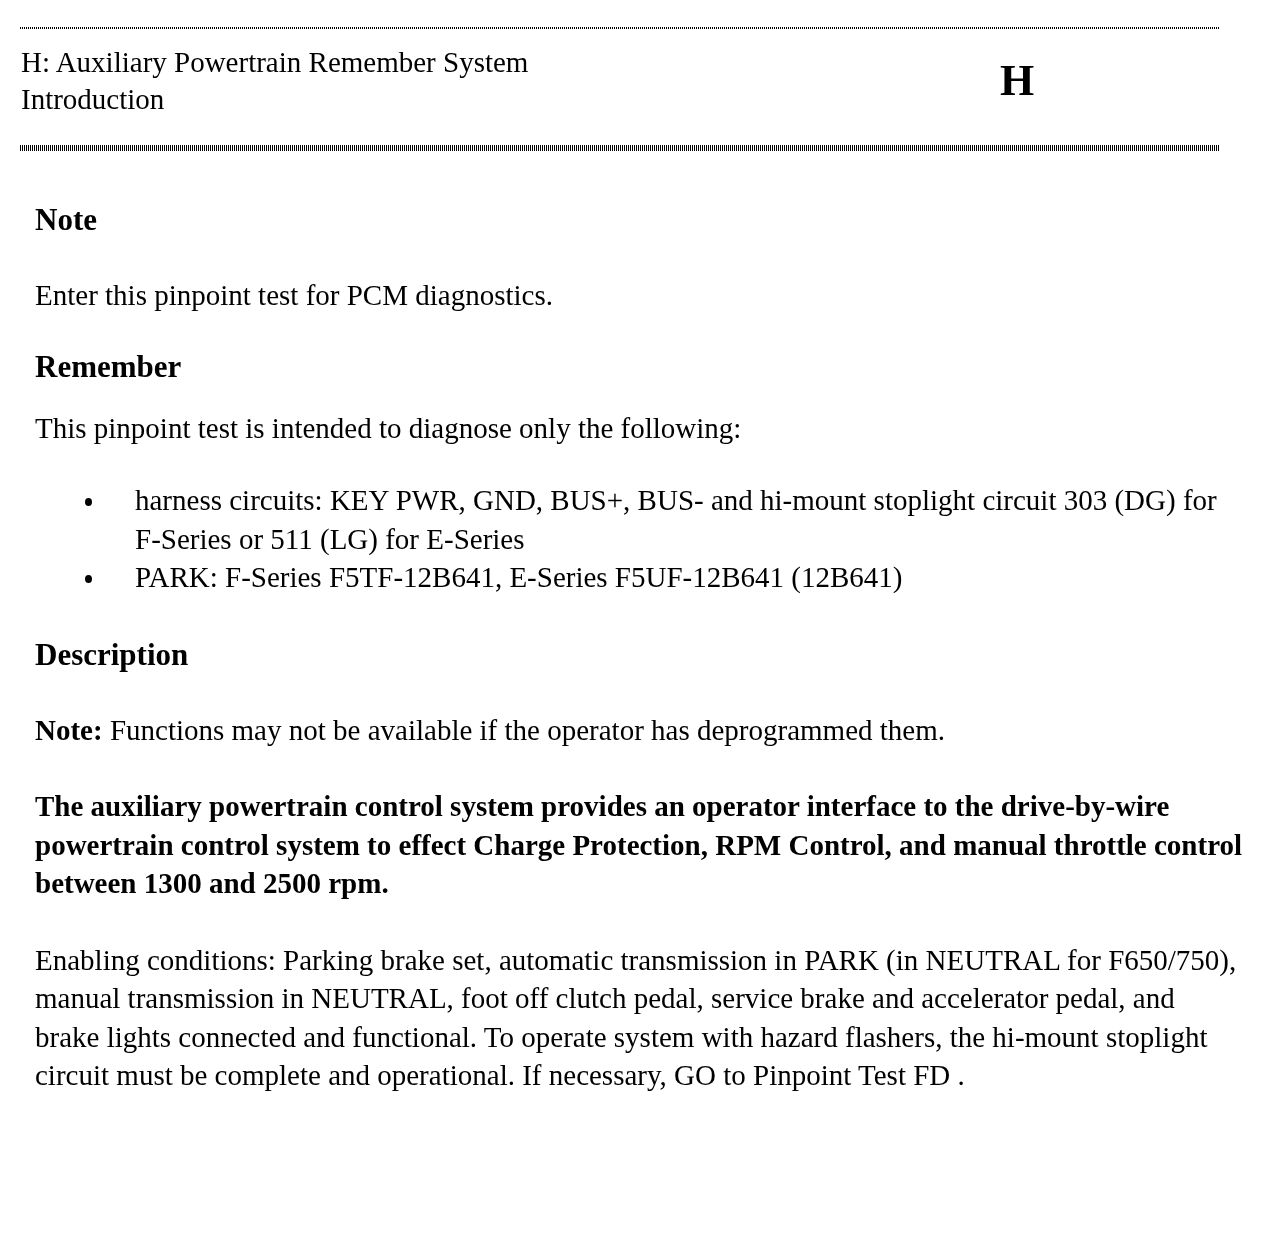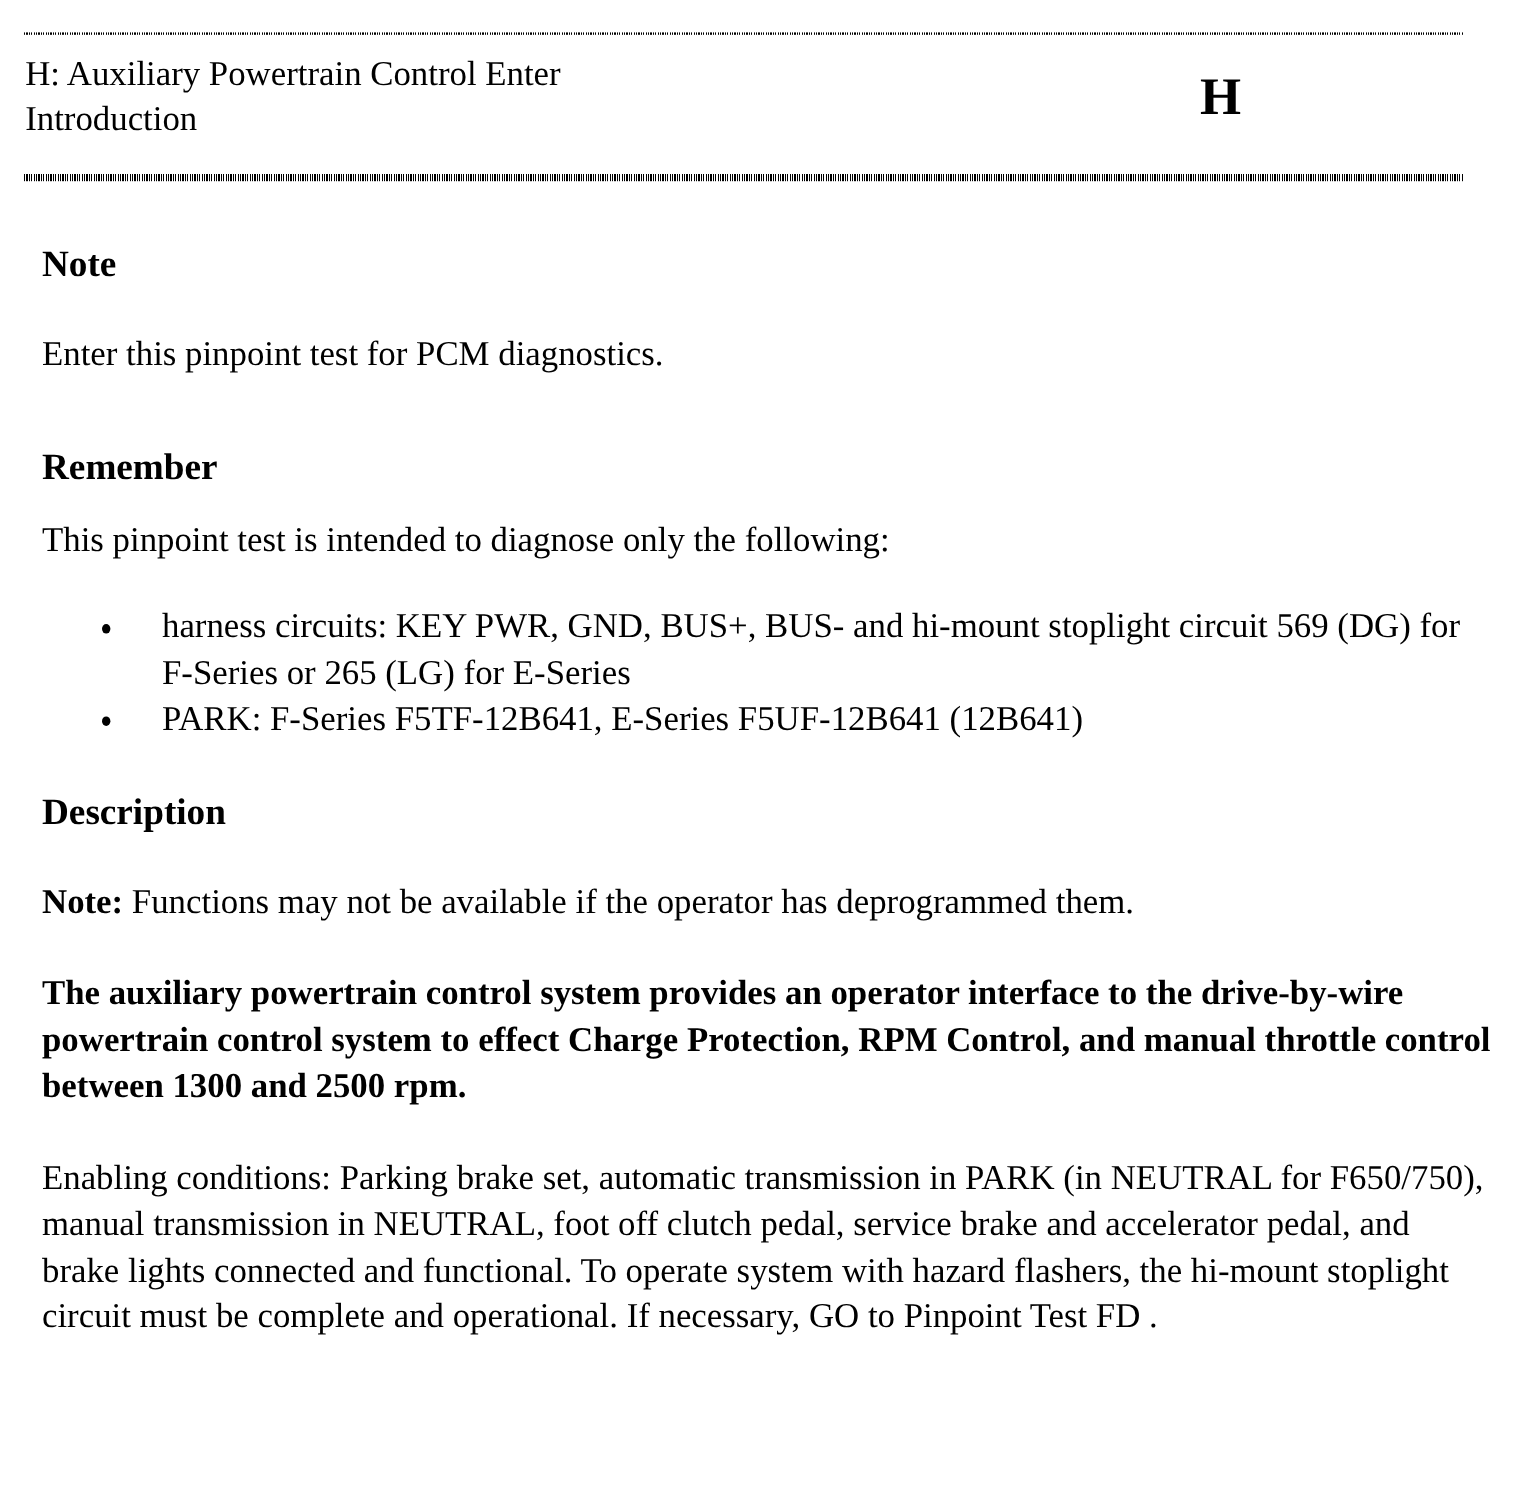--- a/index.html
+++ b/index.html
@@ -24,57 +24,57 @@
   .header-letter {
     position: absolute; left: 1000px; top: 58px;
     font-size: 44px; font-weight: bold; line-height: 46px;
   }
   .content { position: absolute; left: 35px; top: 198px; width: 1210px; }
   h2 {
     font-size: 31px; font-weight: bold; margin: 0; line-height: 44px;
   }
   p { font-size: 29px; line-height: 38.5px; margin: 0; }
   .p-note { margin-top: 34px; }
-  .h-remember { margin-top: 52px; font-family: Liberation Serif, serif; }
+  .h-remember { margin-top: 30px; font-family: Liberation Serif, serif; }
   .p-remember { margin-top: 20px; }
   ul { margin: 34px 0 0 0; padding: 0 0 0 100px; list-style: none; }
   ul li { position: relative; font-size: 29px; line-height: 38.5px; }
   ul li::before {
     content: ""; position: absolute; left: -50px; top: 17px;
     width: 7px; height: 8px; border-radius: 50%; background: #000;
   }
   .h-description { margin-top: 36px; }
   .p-desc-note { margin-top: 34px; }
   .p-desc-1 { margin-top: 38px; font-weight: bold; }
   .p-desc-2 { margin-top: 38px; }
   b { font-weight: bold; }
 </style>
 </head>
 <body>
 
 <div class="page">
   <div class="rule-top"></div>
   <div class="header-title">
-    <div>H: Auxiliary Powertrain Control Enter</div>
+    <div>H: Auxiliary Powertrain Remember System</div>
     <div>Introduction</div>
   </div>
   <div class="header-letter">H</div>
   <div class="rule-bottom"></div>
 
   <div class="content">
     <section>
       <h2>Note</h2>
       <p class="p-note">Enter this pinpoint test for PCM diagnostics.</p>
     </section>
 
     <section>
       <h2 class="h-remember">Remember</h2>
       <p class="p-remember">This pinpoint test is intended to diagnose only the following:</p>
       <ul>
-        <li>harness circuits: KEY PWR, GND, BUS+, BUS- and hi-mount stoplight circuit 569 (DG) for F-Series or 265 (LG) for E-Series</li>
+        <li>harness circuits: KEY PWR, GND, BUS+, BUS- and hi-mount stoplight circuit 303 (DG) for F-Series or 511 (LG) for E-Series</li>
         <li>PARK: F-Series F5TF-12B641, E-Series F5UF-12B641 (12B641)</li>
       </ul>
     </section>
 
     <section>
       <h2 class="h-description">Description</h2>
       <p class="p-desc-note"><b>Note:</b><span> Functions may not be available if the operator has deprogrammed them.</span></p>
       <p class="p-desc-1">The auxiliary powertrain control system provides an operator interface to the drive-by-wire powertrain control system to effect Charge Protection, RPM Control, and manual throttle control between 1300 and 2500 rpm.</p>
       <p class="p-desc-2"><span>Enabling conditions: Parking brake set, automatic transmission in PARK (in NEUTRAL for F650/750), manual transmission in NEUTRAL, foot off clutch pedal, service brake and accelerator pedal, and brake lights connected and functional. To operate system with hazard flashers, the hi-mount stoplight circuit must be complete and operational. If necessary, </span><span>GO to Pinpoint Test FD</span><span> .</span></p>
     </section>

